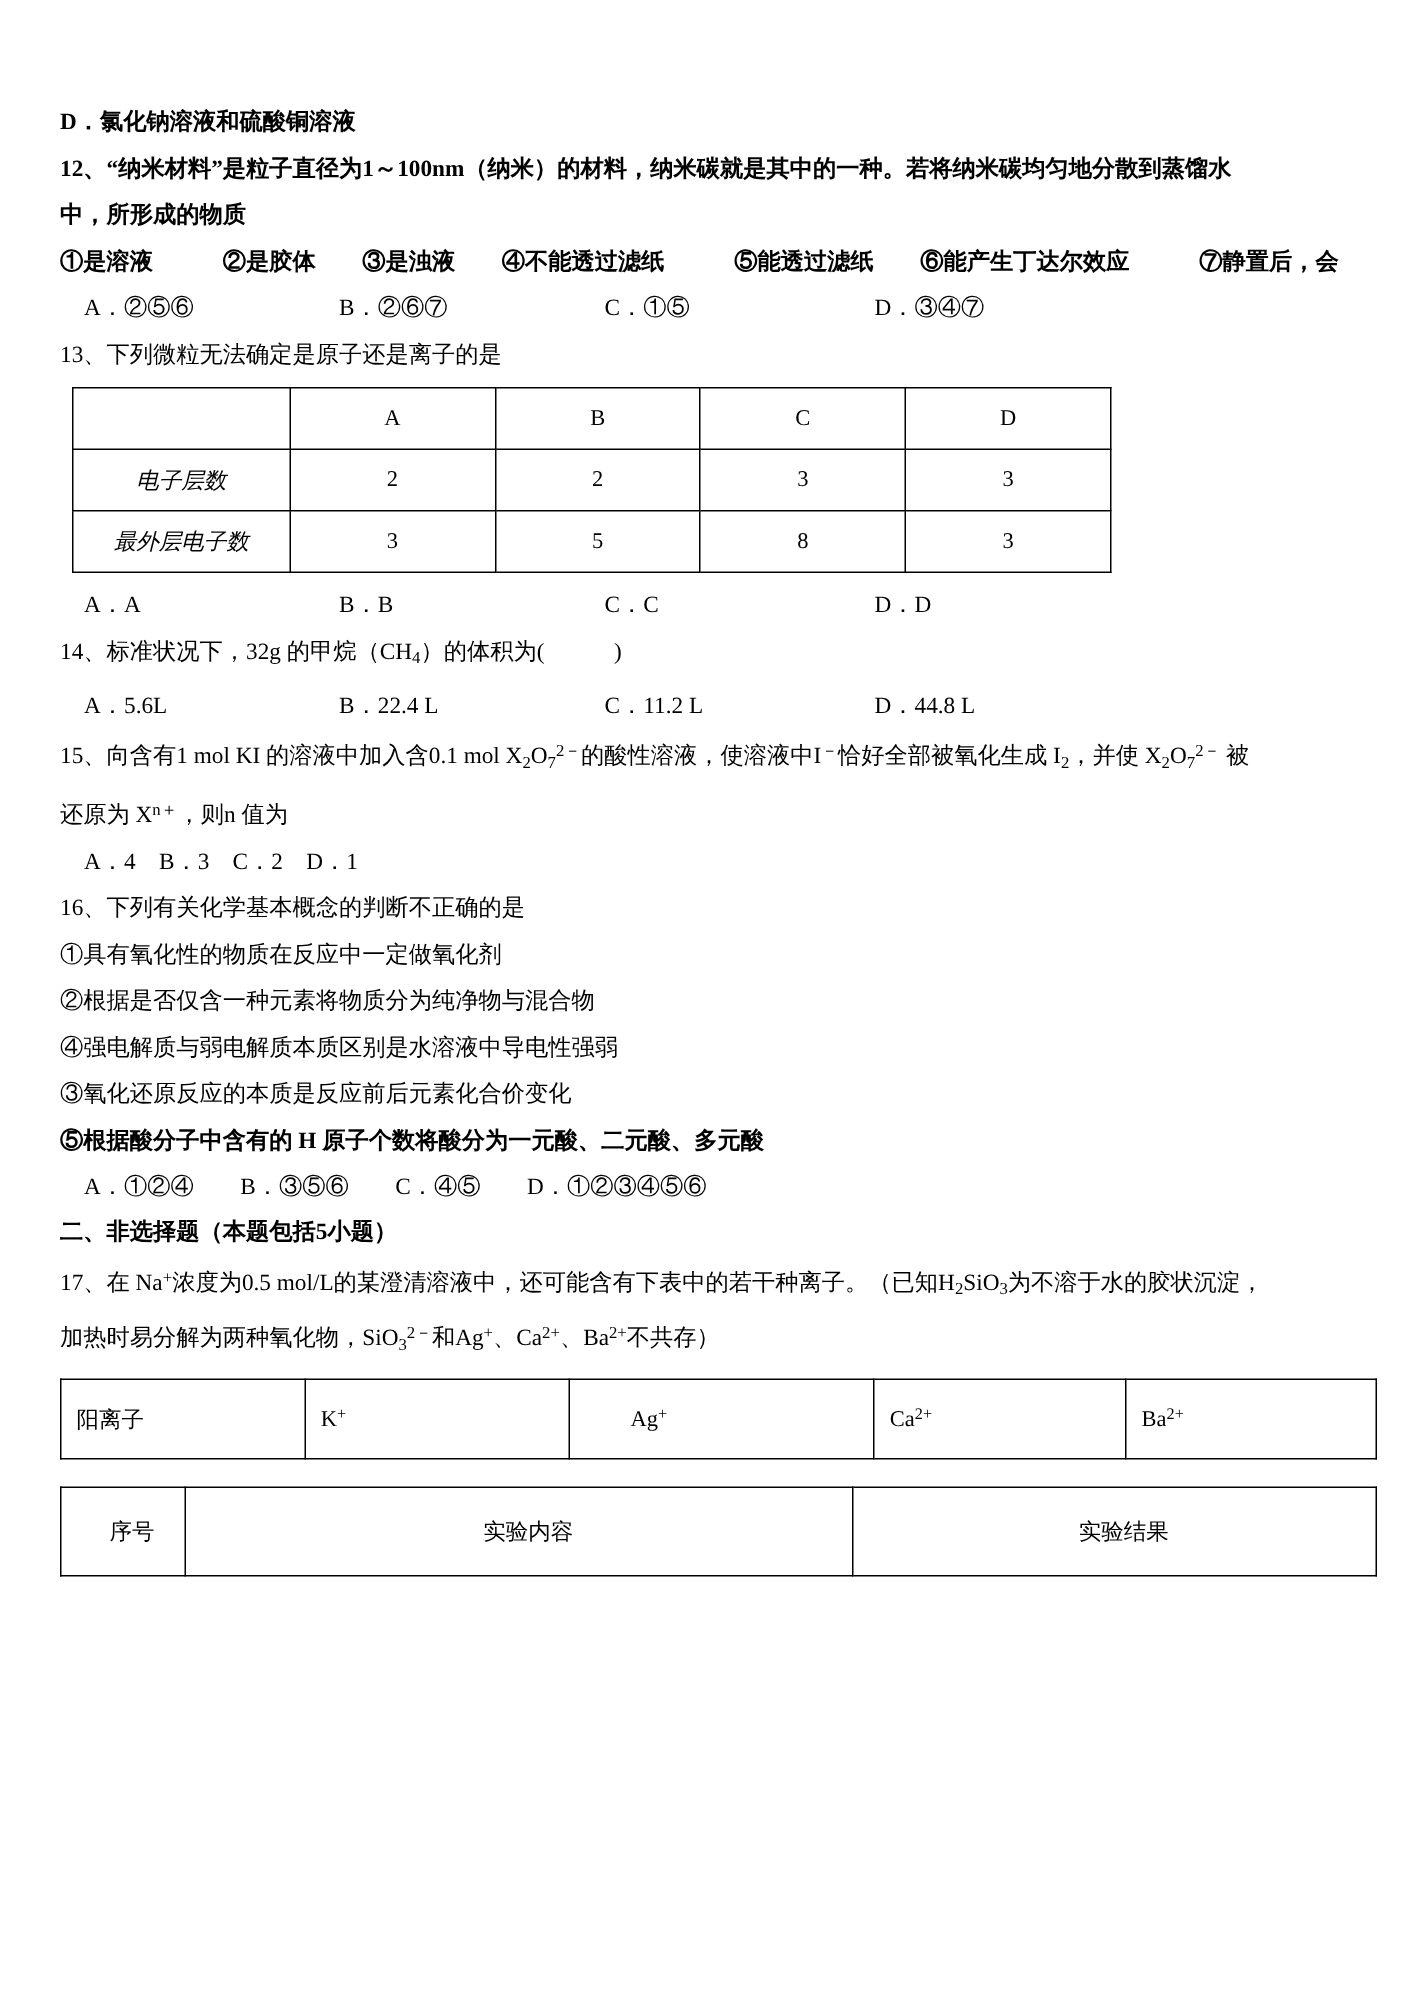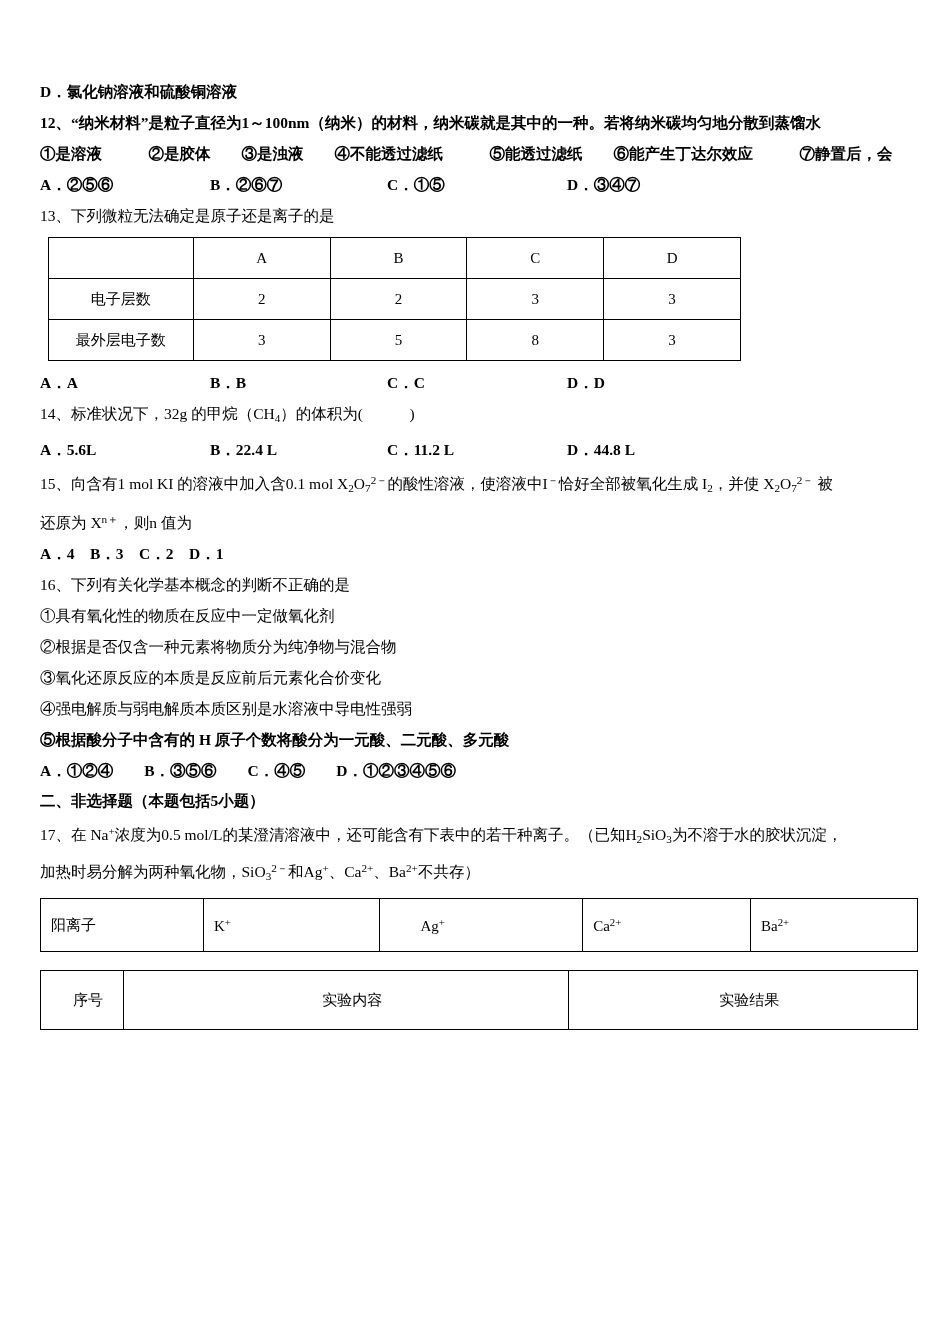--- a/index.html
+++ b/index.html
@@ -18,40 +18,41 @@
   .page {
     position: absolute;
     left: 0; top: 0;
     width: 950px;
     height: 1344px;
     padding: 0;
   }
   .content {
     position: absolute;
     left: 40px;
-    top: 76px;
+    top: 66px;
     width: 878px;
   }
   .bold-line { font-weight: bold; font-size: 15.5px; line-height: 31px; }
 
   .q-para {
     font-size: 15.5px;
     line-height: 31px;
     text-align: justify;
     text-justify: inter-ideograph;
     margin: 0;
   }
   .q-para.bold { font-weight: bold; }
 
   .opt-row {
     font-size: 15.5px;
     line-height: 31px;
-    font-weight: bold;
+    font-weight: normal;
     display: block;
     white-space: pre;
+    margin-left: 16px;
   }
 
   .sub { font-size: 0.72em; vertical-align: -0.28em; }
   .sup { font-size: 0.72em; vertical-align: 0.42em; }
 
   
   table {
     border-collapse: collapse;
     font-size: 15px;
   }
@@ -66,20 +67,21 @@
     width: 693px;
     margin: 6px 0 6px 8px;
   }
   .tbl-q13 td {
     height: 38px;
     text-align: center;
     font-size: 15px;
   }
   .tbl-q13 td.lbl {
     width: 145px;
+    font-style: italic;
   }
   .tbl-q13 td.col { width: 137px; }
 
   
   .tbl-ion {
     width: 878px;
     margin: 6px 0 18px 0;
     border-radius: 27px;
   }
   .tbl-ion td {
@@ -112,20 +114,21 @@
 </style>
 </head>
 <body>
 
 <div class="page">
   <div class="content">
 
     <div class="bold-line">D．氯化钠溶液和硫酸铜溶液</div>
 
     <div class="q-para bold"><span>12、</span><span>“纳米材料”是粒子直径为1～100nm（纳米）的材料，纳米碳就是其中的一种。若将纳米碳均匀地分散到蒸馏水</span></div>
+    <div class="q-para bold">中，所形成的物质</div>
     <div class="q-para bold">①是溶液　　　②是胶体　　③是浊液　　④不能透过滤纸　　　⑤能透过滤纸　　⑥能产生丁达尔效应　　　⑦静置后，会</div>
     <div class="opt-row"><span style="display:inline-block;width:170px">A．②⑤⑥</span><span style="display:inline-block;width:177px">B．②⑥⑦</span><span style="display:inline-block;width:180px">C．①⑤</span><span>D．③④⑦</span></div>
 
     <div class="q-para"><span>13、</span><span>下列微粒无法确定是原子还是离子的是</span></div>
 
     <table class="tbl-q13">
       <tbody>
           <tr>
         <td class="lbl"></td>
         <td class="col">A</td>
@@ -155,22 +158,22 @@
     <div class="q-para"><span>14、</span><span>标准状况下，32g 的甲烷（CH</span><span class="sub">4</span><span>）的体积为(　　　)</span></div>
     <div class="opt-row"><span style="display:inline-block;width:170px">A．5.6L</span><span style="display:inline-block;width:177px">B．22.4 L</span><span style="display:inline-block;width:180px">C．11.2 L</span><span>D．44.8 L</span></div>
 
     <div class="q-para"><span>15、</span><span>向含有1 mol KI 的溶液中加入含0.1 mol X</span><span class="sub">2</span><span>O</span><span class="sub">7</span><span class="sup">2－</span><span>的酸性溶液，使溶液中I</span><span class="sup">－</span><span>恰好全部被氧化生成 I</span><span class="sub">2</span><span>，并使 X</span><span class="sub">2</span><span>O</span><span class="sub">7</span><span class="sup">2－</span><span> 被</span></div>
     <div class="q-para"><span>还原为 X</span><span class="sup">n＋</span><span>，则n 值为</span></div>
     <div class="opt-row">A．4　B．3　C．2　D．1</div>
 
     <div class="q-para"><span>16、</span><span>下列有关化学基本概念的判断不正确的是</span></div>
     <div class="q-para">①具有氧化性的物质在反应中一定做氧化剂</div>
     <div class="q-para">②根据是否仅含一种元素将物质分为纯净物与混合物</div>
+    <div class="q-para">④强电解质与弱电解质本质区别是水溶液中导电性强弱</div>
     <div class="q-para">③氧化还原反应的本质是反应前后元素化合价变化</div>
-    <div class="q-para">④强电解质与弱电解质本质区别是水溶液中导电性强弱</div>
     <div class="q-para bold">⑤根据酸分子中含有的 H 原子个数将酸分为一元酸、二元酸、多元酸</div>
     <div class="opt-row">A．①②④　　B．③⑤⑥　　C．④⑤　　D．①②③④⑤⑥</div>
 
     <div class="q-para bold tight">二、非选择题（本题包括5小题）</div>
 
     <div class="q-para tight"><span>17、</span><span>在 Na</span><span class="sup">+</span><span>浓度为0.5 mol/L的某澄清溶液中，还可能含有下表中的若干种离子。（已知H</span><span class="sub">2</span><span>SiO</span><span class="sub">3</span><span>为不溶于水的胶状沉淀，</span></div>
     <div class="q-para"><span>加热时易分解为两种氧化物，SiO</span><span class="sub">3</span><span class="sup">2－</span><span>和Ag</span><span class="sup">+</span><span>、Ca</span><span class="sup">2+</span><span>、Ba</span><span class="sup">2+</span><span>不共存）</span></div>
 
     <table class="tbl-ion">
       <tbody>

